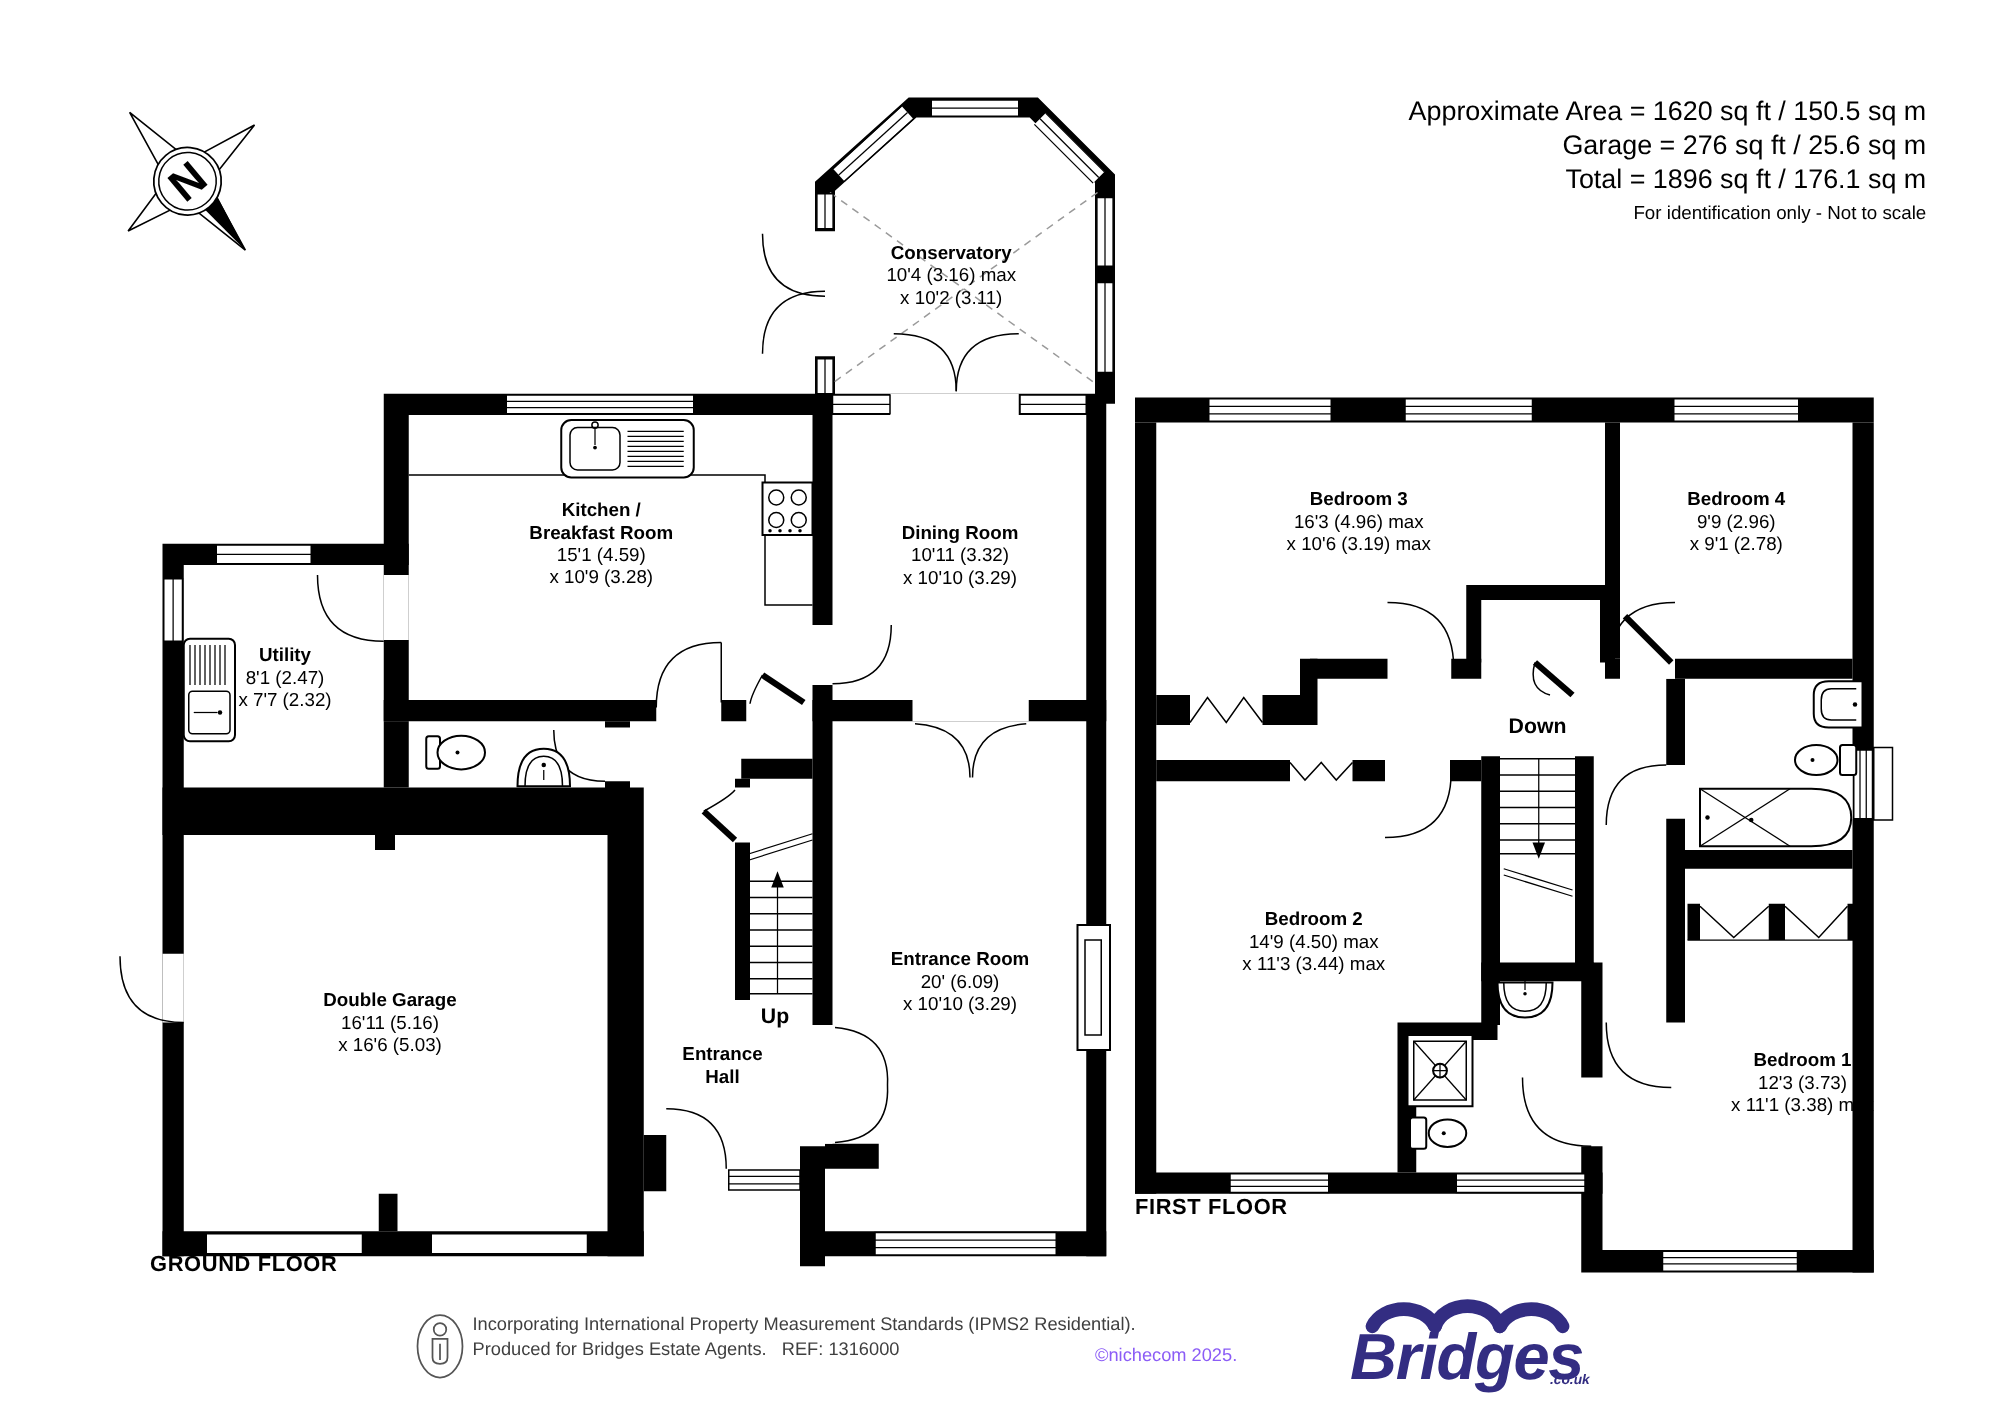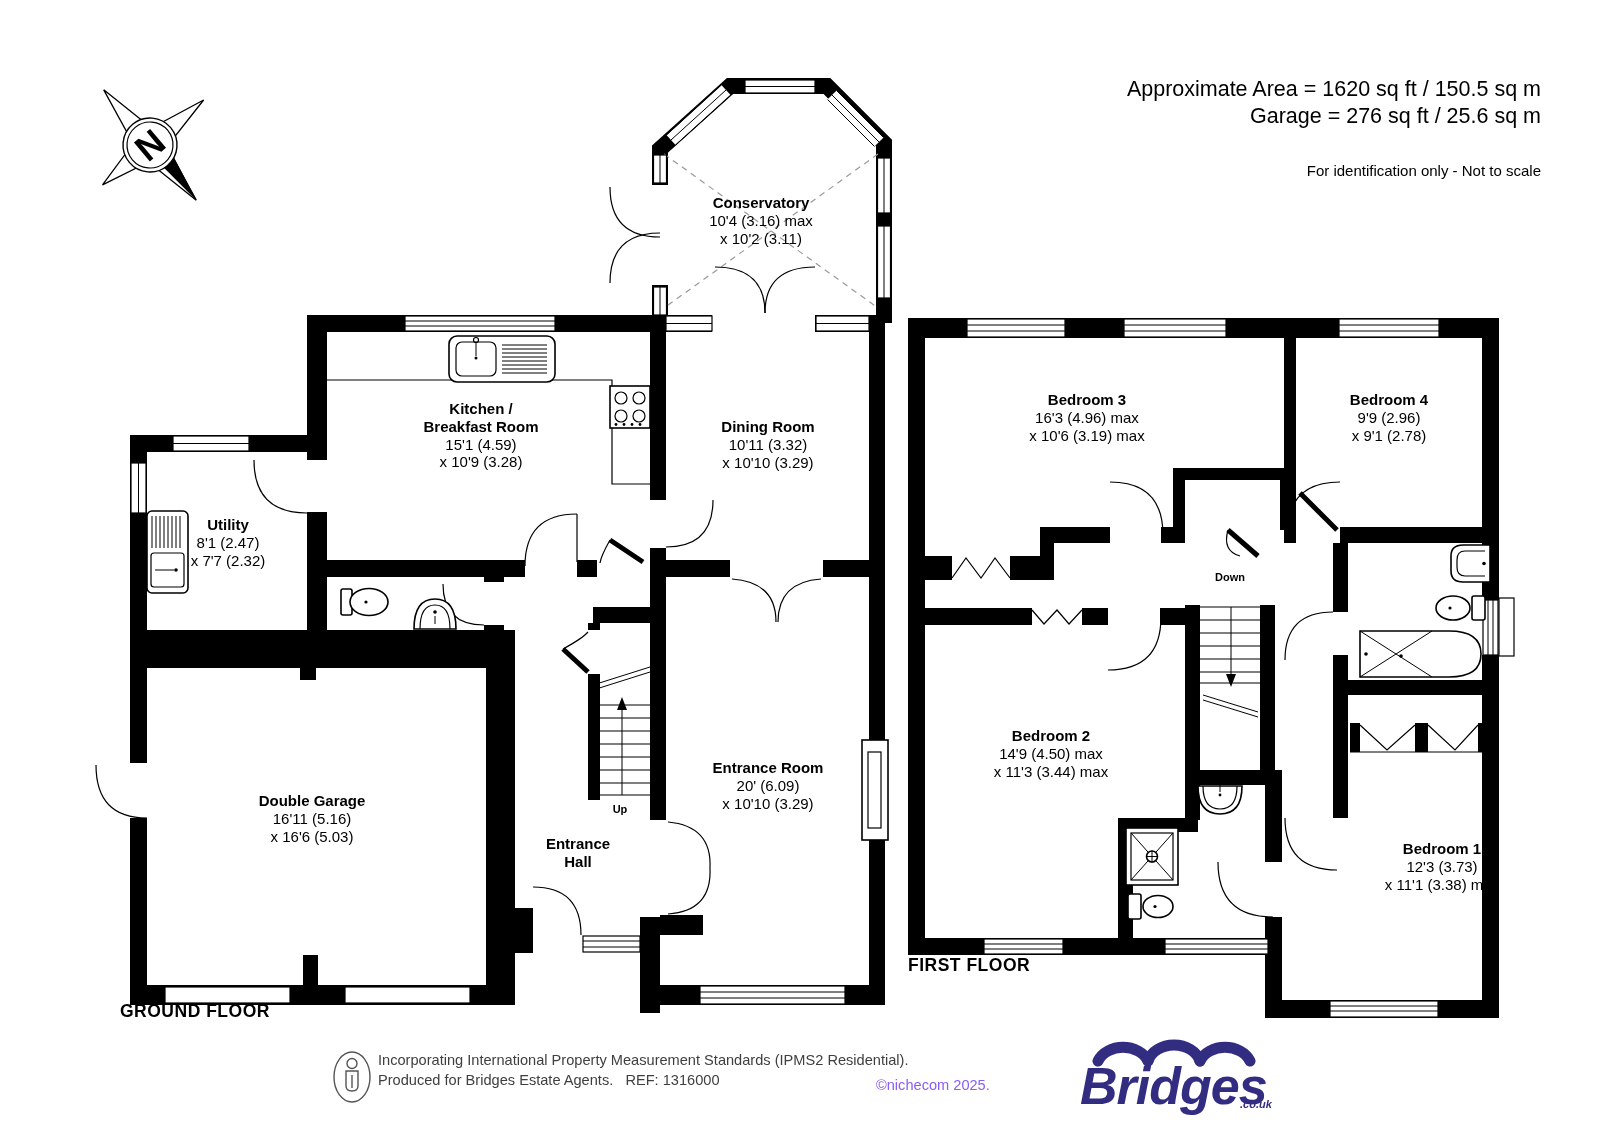--- a/index.html
+++ b/index.html
@@ -7,21 +7,21 @@
           font-family:"Liberation Sans", sans-serif;color:#000;}
   svg{position:absolute;left:0;top:0;}
   .hdr{position:absolute;right:58px;text-align:right;}
   #title{top:24px;font-size:31px;font-weight:bold;white-space:nowrap;}
   #areas{top:76px;font-size:21.5px;line-height:27px;white-space:nowrap;}
   #disc{top:162px;font-size:15px;white-space:nowrap;}
   .rl{position:absolute;transform:translateX(-50%);text-align:center;font-size:15px;
       line-height:17.8px;white-space:nowrap;}
   .rl .rn{font-weight:bold;}
   .fl{position:absolute;font-size:17.5px;font-weight:bold;letter-spacing:.5px;white-space:nowrap;}
-  .sl{position:absolute;transform:translateX(-50%);font-size:11px;font-weight:bold;}
+  .sl{position:absolute;transform:translateX(-50%);font-size:17px;font-weight:bold;}
   #footer{position:absolute;left:378px;top:1051px;font-size:14.6px;line-height:19.5px;
           color:#3f3f3f;white-space:nowrap;}
   #wm{position:absolute;left:876px;top:1077px;font-size:14.6px;color:#8b5cf6;}
   .wall{fill:#000;stroke:none;}
   .gap{fill:#fff;stroke:none;}
   .wrect{fill:#fff;stroke:#000;stroke-width:1.2;}
   .wline{stroke:#000;stroke-width:1;}
   .thin2{stroke:#000;stroke-width:1.2;fill:none;}
   .leaf{stroke:#000;stroke-width:5;fill:none;}
   .dash{stroke:#9a9a9a;stroke-width:1.2;fill:none;stroke-dasharray:6 5;}
@@ -389,20 +389,21 @@
     <ellipse cx="352" cy="1077" rx="18" ry="25"></ellipse>
     <circle cx="352" cy="1063.5" r="5"></circle>
     <path d="M 346,1071 h 12 v 15 q 0,5 -6,5 q -6,0 -6,-5 Z"></path>
     <line x1="352" y1="1075" x2="352" y2="1088"></line>
   </g>
 </svg>
 
   <div class="hdr" id="areas">
     <div>Approximate Area = 1620 sq ft / 150.5 sq m</div>
     <div>Garage = 276 sq ft / 25.6 sq m</div>
+    <div>Total = 1896 sq ft / 176.1 sq m</div>
   </div>
   <div class="hdr" id="disc">For identification only - Not to scale</div>
 
   <div class="rl" style="left:761px;top:176px;margin-top:18px;">
     <div class="rn">Conservatory</div>
     <div>10'4 (3.16) max</div>
     <div>x 10'2 (3.11)</div>
   </div>
   <div class="rl" style="left:481px;top:400px;">
     <div class="rn">Kitchen /</div>

